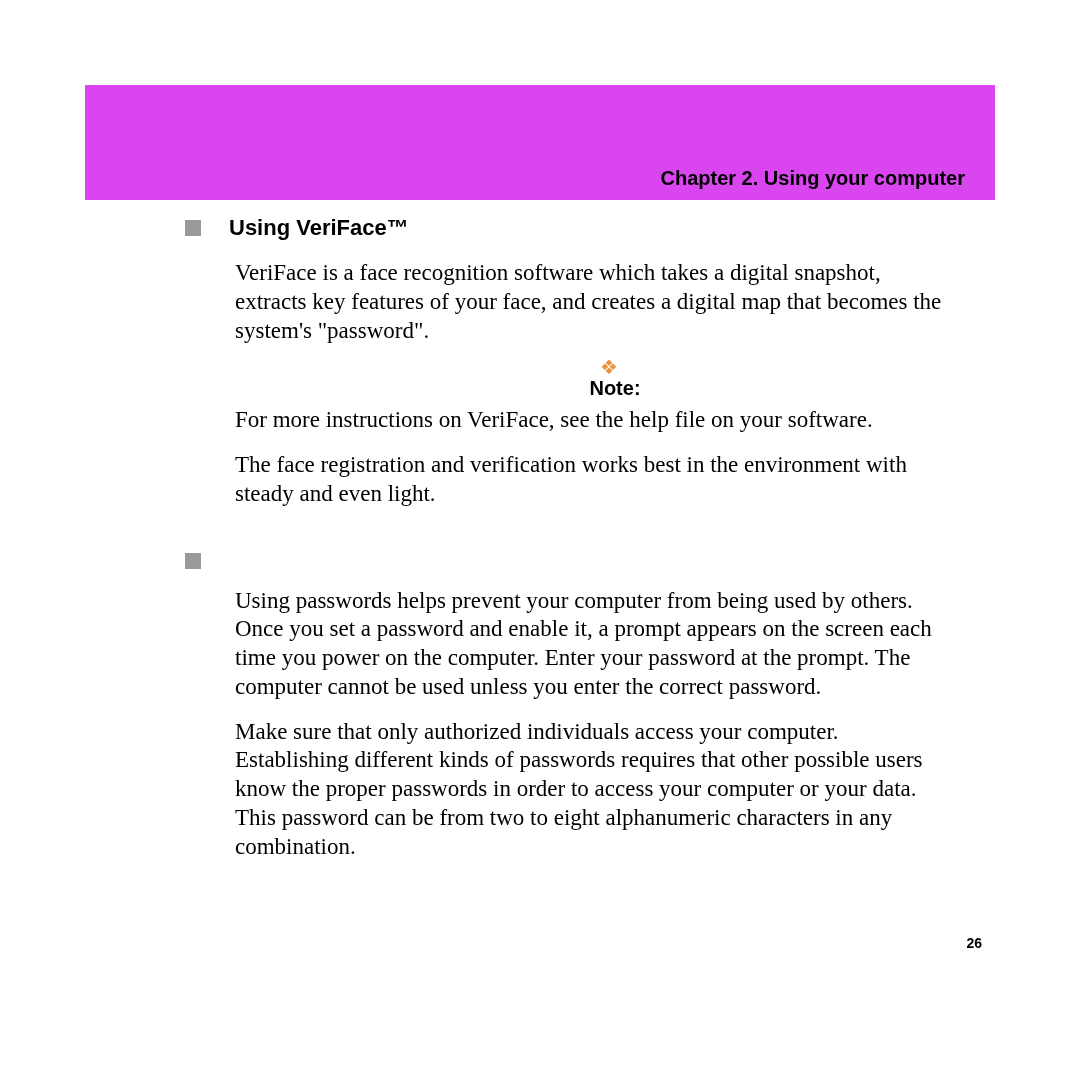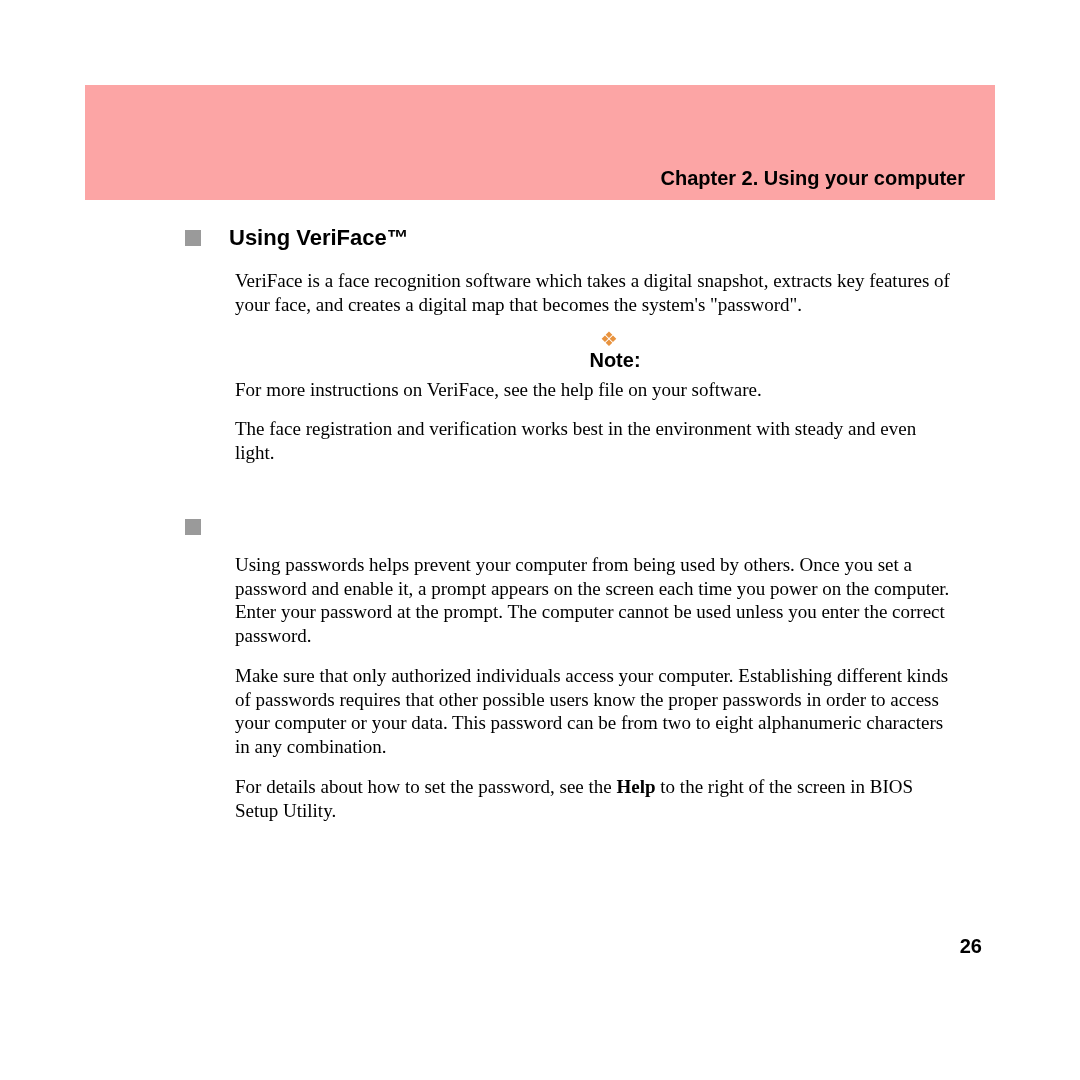--- a/index.html
+++ b/index.html
@@ -9,58 +9,57 @@
     background: #ffffff;
     font-family: Arial, Helvetica, sans-serif;
     position: relative;
   }
   .header-band {
     position: absolute;
     left: 85px;
     top: 85px;
     width: 910px;
     height: 115px;
-    background: #fca5a5;
+    background: #d946ef;
   }
   .chapter-title {
     position: absolute;
     right: 30px;
     bottom: 10px;
     font-weight: bold;
     font-size: 20px;
     color: #000;
   }
   .content {
     position: absolute;
     left: 85px;
     top: 215px;
     width: 910px;
   }
   .section-heading {
     display: flex;
     align-items: center;
     margin-bottom: 18px;
-    margin-top: 10px;
   }
   .square-bullet {
     width: 16px;
     height: 16px;
     background: #9a9a9a;
     margin-left: 100px;
     margin-right: 28px;
     flex-shrink: 0;
   }
   .section-title {
     font-weight: bold;
     font-size: 22px;
     color: #000;
   }
   .body-text {
     font-family: "Palatino Linotype", "Book Antiqua", Palatino, serif;
-    font-size: 19px;
+    font-size: 23px;
     line-height: 1.25;
     color: #000;
     margin-left: 150px;
     margin-right: 40px;
     margin-bottom: 16px;
   }
   .note-row {
     display: flex;
     align-items: center;
     margin-left: 150px;
@@ -91,21 +90,21 @@
     font-family: Arial, Helvetica, sans-serif;
   }
   .section-gap {
     height: 28px;
   }
   .page-number {
     position: absolute;
     right: 98px;
     top: 935px;
     font-weight: bold;
-    font-size: 20px;
+    font-size: 14px;
     color: #000;
     font-family: Arial, Helvetica, sans-serif;
   }
   .bold-inline {
     font-weight: bold;
   }
 </style>
 </head>
 <body>
 
@@ -131,19 +130,16 @@
   <div class="body-text">The face registration and verification works best in the environment with steady and even light.</div>
 
   <div class="section-gap"></div>
 
   <div class="section-heading">
     <div class="square-bullet"></div>
   </div>
 
   <div class="body-text">Using passwords helps prevent your computer from being used by others. Once you set a password and enable it, a prompt appears on the screen each time you power on the computer. Enter your password at the prompt. The computer cannot be used unless you enter the correct password.</div>
   <div class="body-text">Make sure that only authorized individuals access your computer. Establishing different kinds of passwords requires that other possible users know the proper passwords in order to access your computer or your data. This password can be from two to eight alphanumeric characters in any combination.</div>
-  <div class="body-text">
-    <span>For details about how to set the password, see the </span><span class="bold-inline">Help</span><span> to the right of the screen in BIOS Setup Utility.</span>
-  </div>
 
 </div>
 
 <div class="page-number">26</div>
 
 </body></html>

